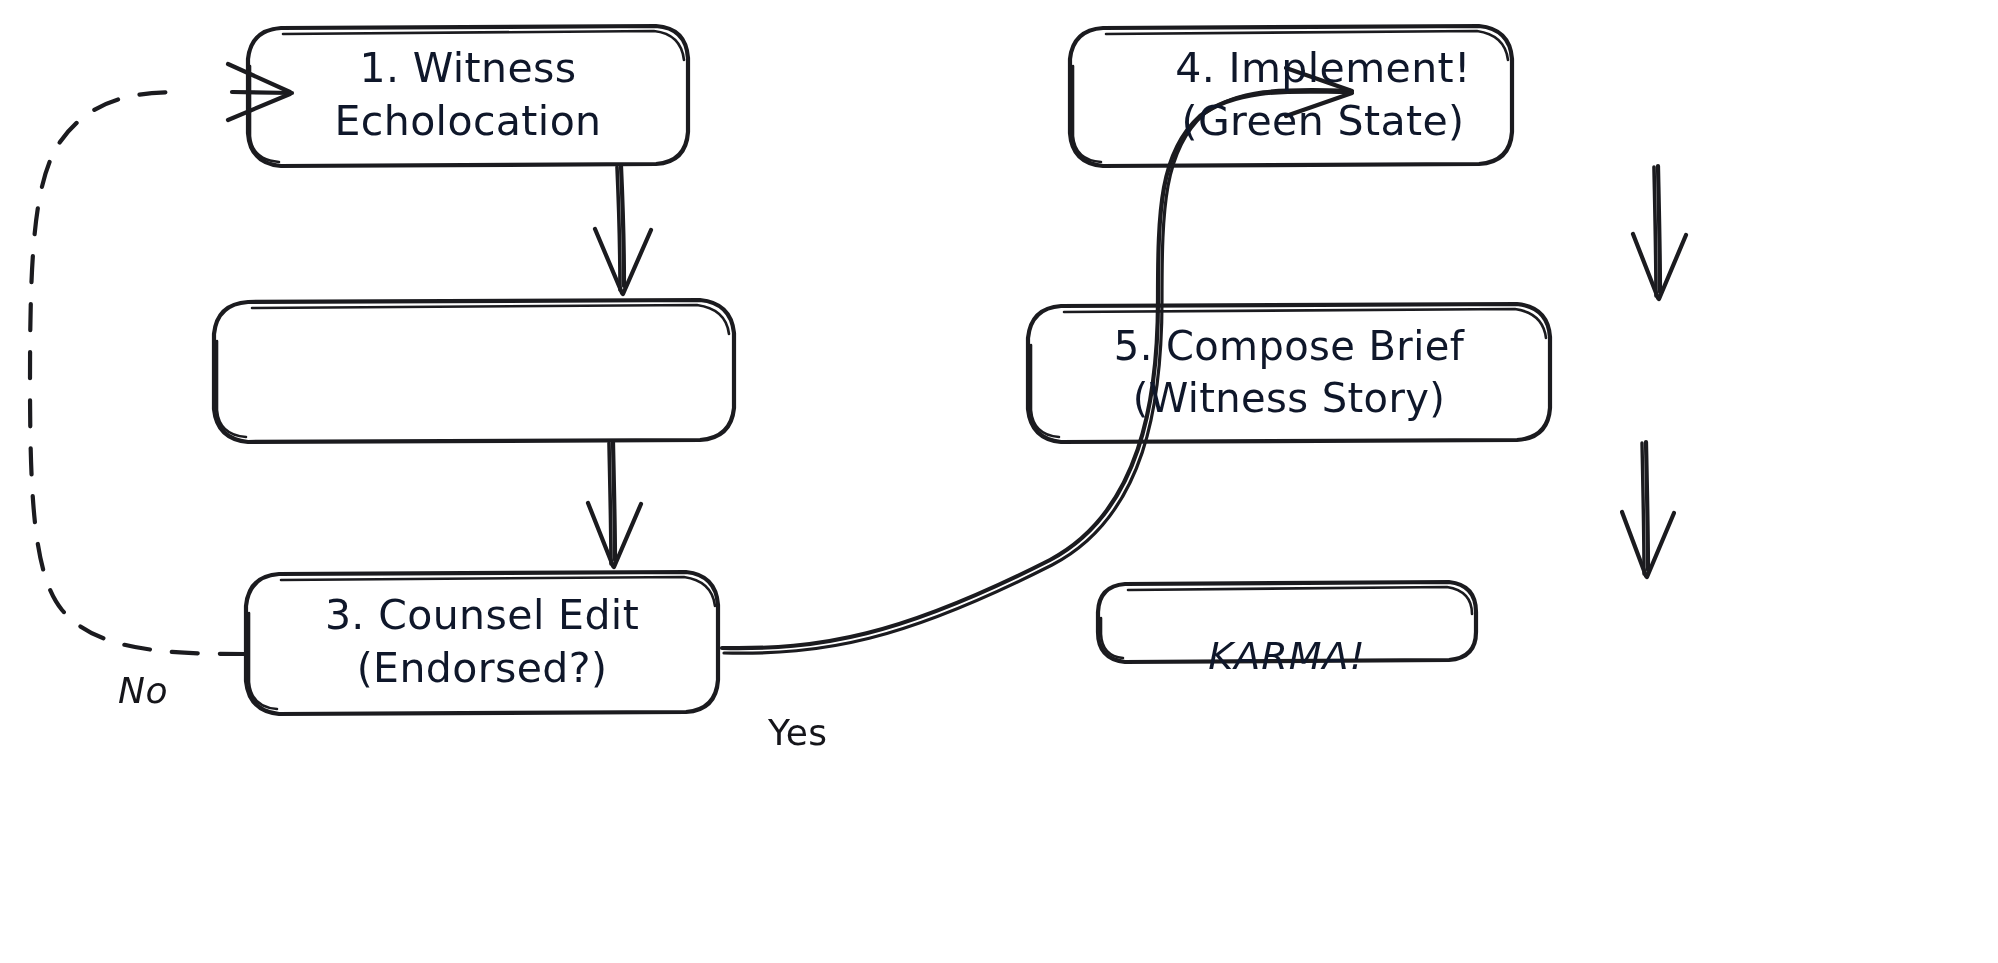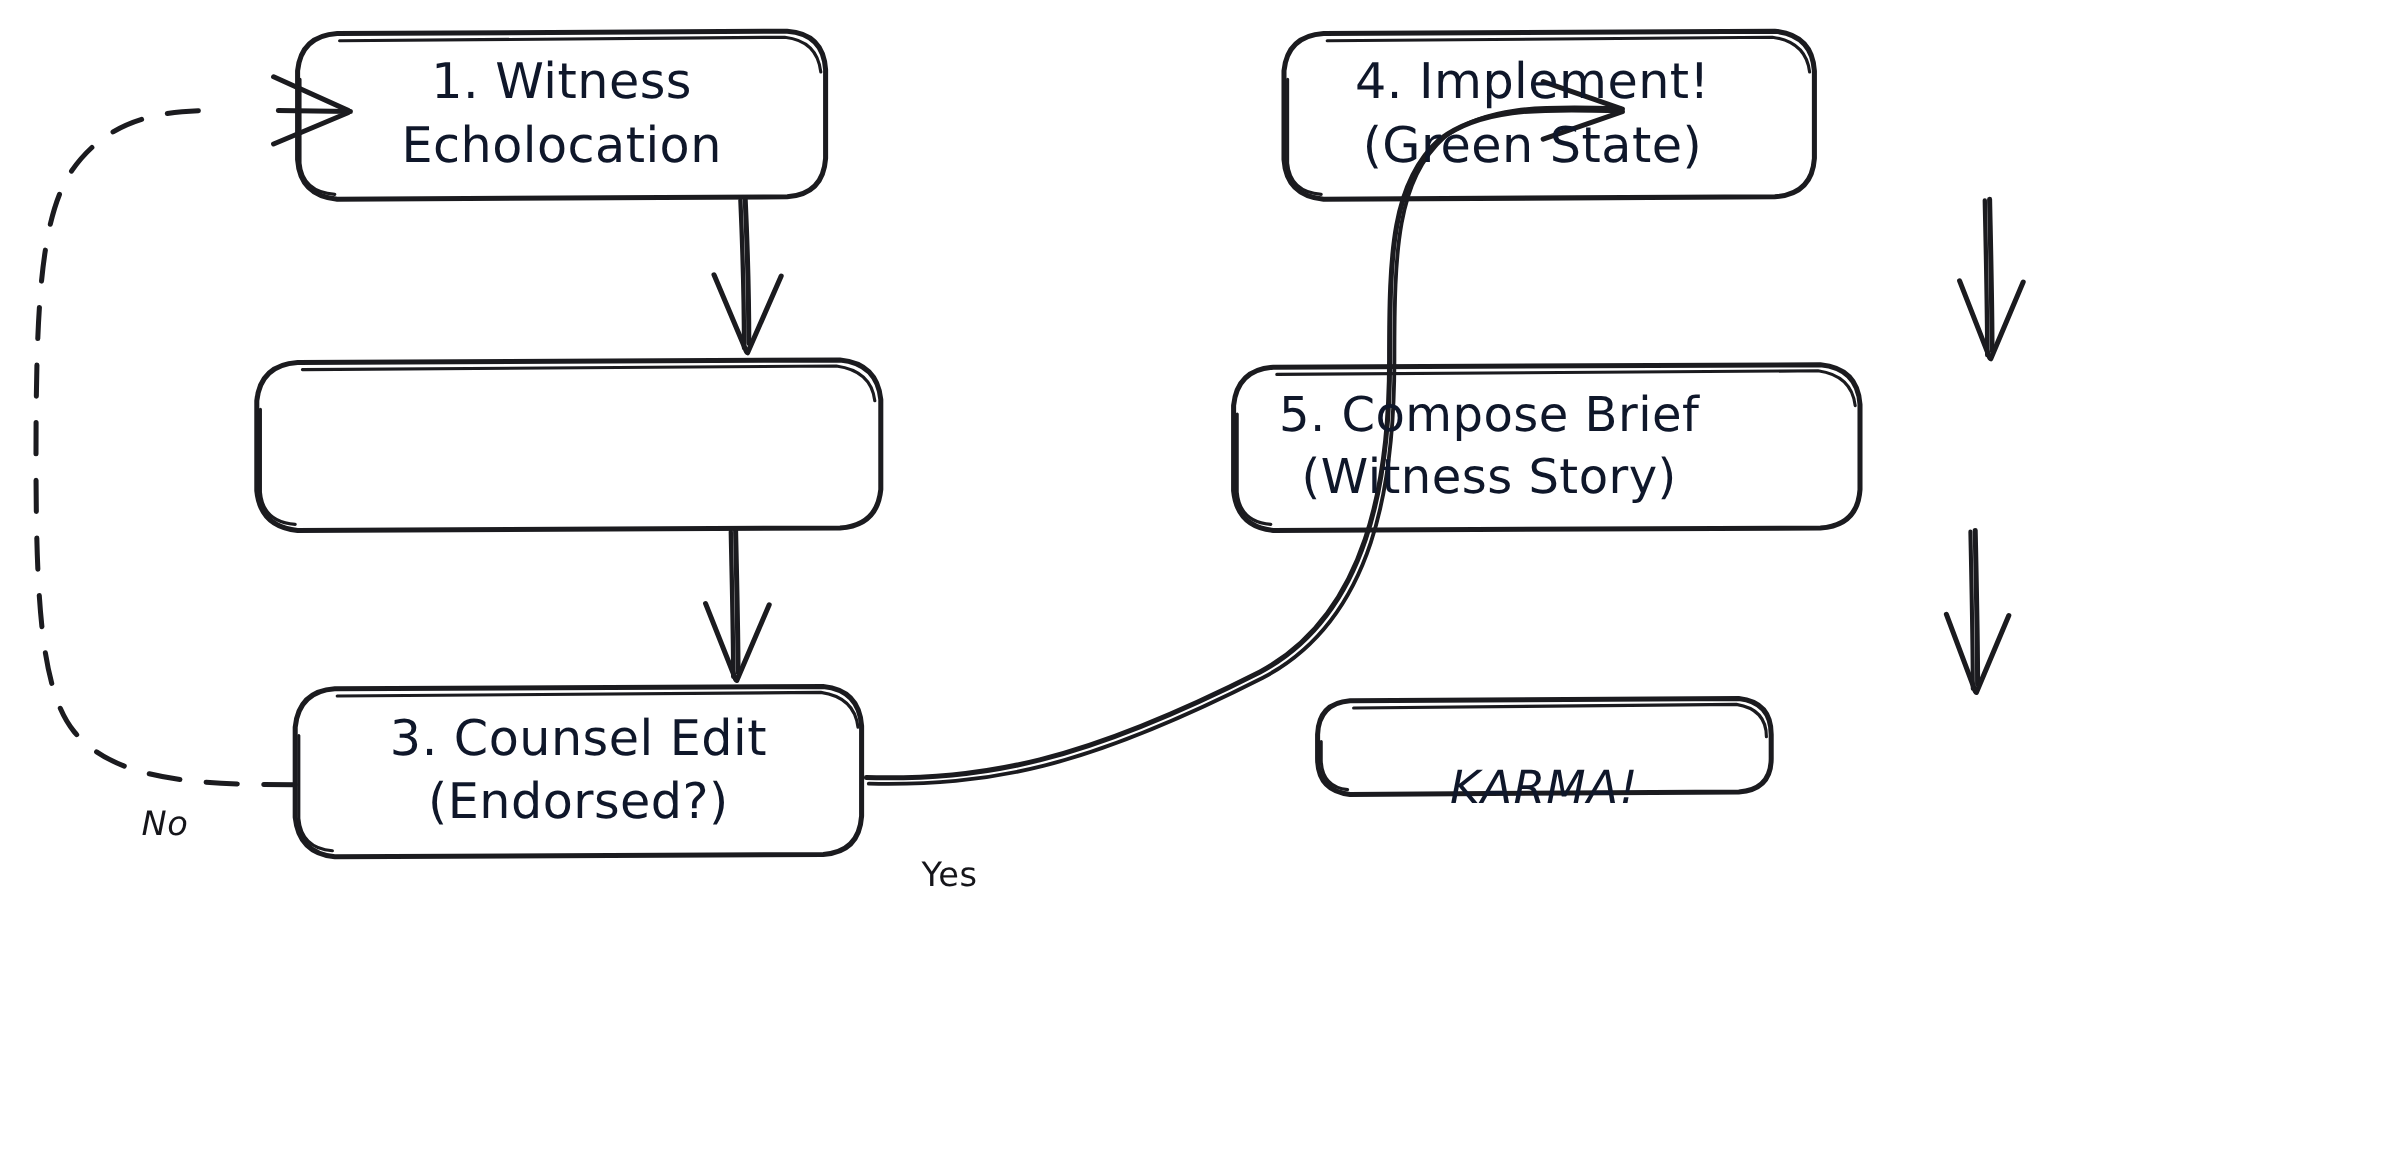--- a/index.html
+++ b/index.html
@@ -49,37 +49,37 @@
   .node-text-small {
     font-size: 40px;
   }
   .terminal-text {
     font-size: 38px;
     font-style: italic;
     letter-spacing: 1px;
   }
   .edge-label {
     position: absolute;
-    font-size: 28px;
+    font-size: 36px;
     color: #15151a;
     font-family: "DejaVu Sans", sans-serif;
     font-style: italic;
     letter-spacing: 0.5px;
     white-space: pre;
   }
   .edge-label.upright {
     font-style: normal;
     margin-top: 44px;
   }
   
   #node-1 { left: 248px; top: 26px;  width: 440px; height: 138px; }
   #node-2 { left: 214px; top: 300px; width: 520px; height: 140px; }
   #node-3 { left: 246px; top: 572px; width: 472px; height: 140px; }
-  #node-4 { left: 1056px; top: 26px;  width: 442px; height: 138px; text-align: right; }
-  #node-5 { left: 980px; top: 304px; width: 522px; height: 136px; text-align: center; }
+  #node-4 { left: 1102px; top: 26px;  width: 442px; height: 138px; text-align: right; }
+  #node-5 { left: 1028px; top: 304px; width: 522px; height: 136px; text-align: center; }
   #node-6 { left: 1098px; top: 582px; width: 378px; height: 78px; margin-top: 36px; }
 
   #label-no  { left: 118px; top: 670px; }
   #label-yes { left: 768px; top: 668px; }
 </style>
 </head>
 <body>
 
 <div id="canvas">
 

